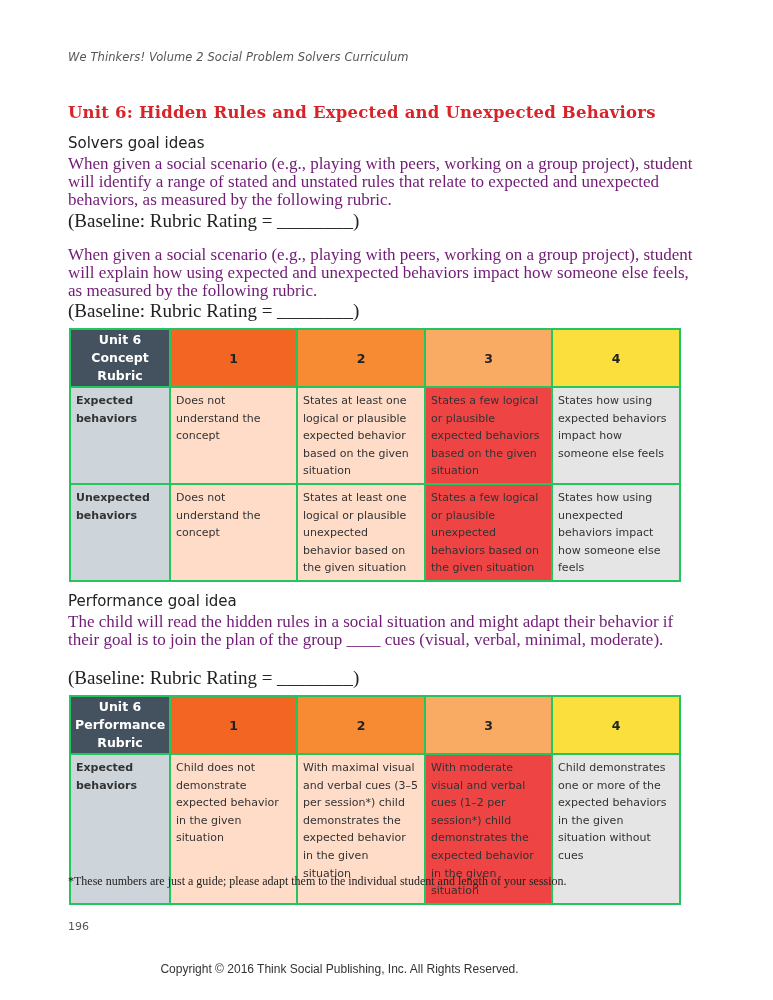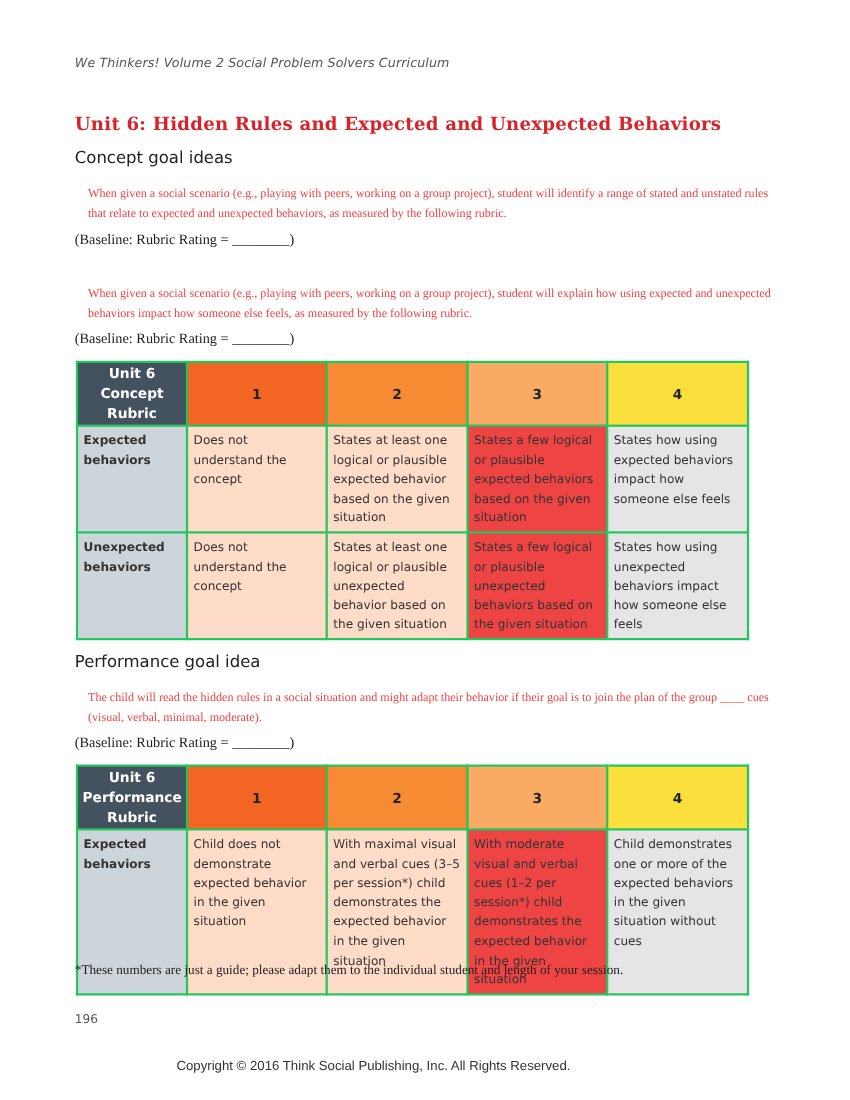--- a/index.html
+++ b/index.html
@@ -13,26 +13,26 @@
       position: absolute; left: 68px; top: 103px;
       font-family: "DejaVu Serif", serif; font-weight: bold;
       font-size: 16.5px; color: #d8232a; letter-spacing: 0.2px;
     }
     .section-heading {
       position: absolute; left: 68px;
       font-family: "DejaVu Sans", sans-serif; font-size: 15px; color: #222;
     }
     .body-text {
       position: absolute; left: 68px; width: 625px;
-      font-family: "Liberation Serif", serif; font-size: 11px;
-      line-height: 18px; color: #ef4444; margin: 12px;
+      font-family: "Liberation Serif", serif; font-size: 17px;
+      line-height: 18px; color: #701a75; margin: 0;
     }
     .baseline {
       position: absolute; left: 68px;
-      font-family: "Liberation Serif", serif; font-size: 13px; color: #222;
+      font-family: "Liberation Serif", serif; font-size: 19px; color: #222;
     }
     table.rubric {
       position: absolute; left: 69px; width: 610px;
       border-collapse: collapse; table-layout: fixed;
       font-family: "DejaVu Sans", sans-serif;
     }
     table.rubric th, table.rubric td {
       border: 2px solid #22c55e; vertical-align: top;
     }
     table.rubric th {
@@ -65,21 +65,21 @@
       font-family: "Liberation Sans", sans-serif; font-size: 12px; color: #333;
     }
   </style>
 </head>
 <body>
 
 <div class="running-head">We Thinkers!  Volume 2  Social Problem Solvers Curriculum</div>
 
 <div class="unit-title">Unit 6: Hidden Rules and Expected and Unexpected Behaviors</div>
 
-<div class="section-heading" style="top:134px;">Concept goal ideas</div>
+<div class="section-heading" style="top:134px;">Solvers goal ideas</div>
 <p class="body-text" style="top:155px;">When given a social scenario (e.g., playing with peers, working on a group project), student will identify a range of stated and unstated rules that relate to expected and unexpected behaviors, as measured by the following rubric.</p>
 <div class="baseline" style="top:210px;">(Baseline: Rubric Rating = ________)</div>
 <p class="body-text" style="top:246px;">When given a social scenario (e.g., playing with peers, working on a group project), student will explain how using expected and unexpected behaviors impact how someone else feels, as measured by the following rubric.</p>
 <div class="baseline" style="top:300px;">(Baseline: Rubric Rating = ________)</div>
 
 <table class="rubric" style="top:328px;">
   <colgroup>
     <col style="width:100px">
       <col style="width:127px">
       <col style="width:128px">

